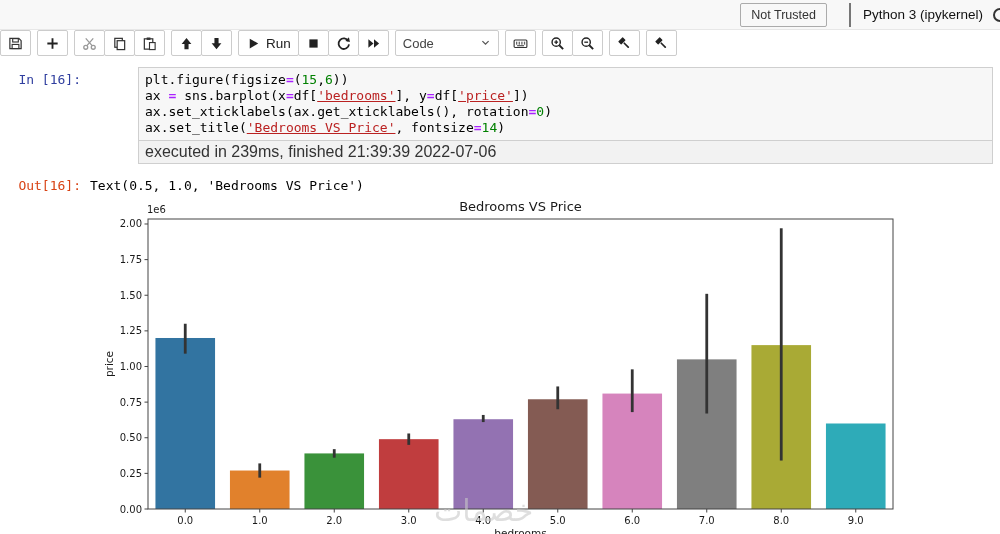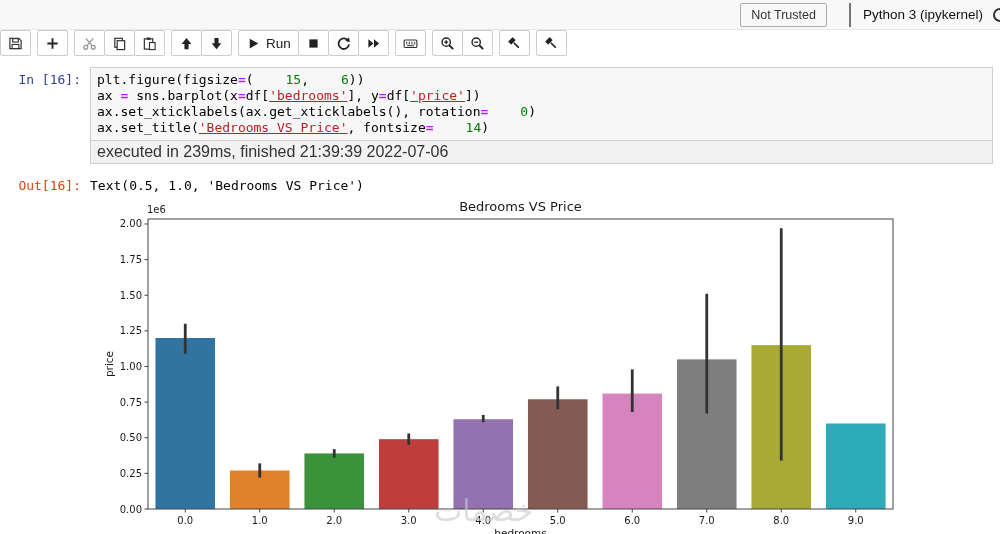--- a/index.html
+++ b/index.html
@@ -32,29 +32,29 @@
   }
   .btn-group .tb-btn:first-child{ margin-left:0; }
   .tb-btn .lbl{ margin-left:5px; font-size:13.5px; color:#222; }
   .tb-btn svg{ display:block; }
   .cell-type-select{
     height:26px; width:104px; border:1px solid #ccc; border-radius:2px; background:#fff;
     display:flex; align-items:center; justify-content:space-between; padding:0 7px;
     font-size:13px; color:#444; cursor:pointer;
   }
   
-  .cell-input{ display:flex; margin-top:4px; }
+  .cell-input{ display:flex; margin-top:4px;gap:48px; }
   .prompt{ width:90px; min-width:90px; text-align:right; padding-right:9px;
            font:13px "DejaVu Sans Mono", monospace; padding-top:5px; }
   .in-prompt{ color:#303f9f; }
   .out-prompt{ color:#d84315; }
   .input-box{ flex:1; margin-right:7px; border:1px solid #cfcfcf; background:#f7f7f7; }
   .code{ padding:4px 6px; font:13px/16px "DejaVu Sans Mono", monospace; color:#000; white-space:pre; }
   .tk-op{ color:#aa22ff; font-weight:bold; }
-  .tk-nu{ color:#008000;margin-left:32px; }
+  .tk-nu{ color:#008000; }
   .tk-st{ color:#ba2121;text-decoration:underline; }
   .exec-status{ border-top:1px solid #cfcfcf; background:#f2f2f2; font-size:16px; color:#333; padding:2px 6px; }
   .cell-output{ display:flex; margin-top:9px; }
   .out-text{ font:13px "DejaVu Sans Mono", monospace; color:#000; padding-top:5px; }
   
   .figure{ margin-left:104px; margin-top:4px; position:relative; width:792px; height:348px; background:#fff; }
   .figure svg text{ font-family:"DejaVu Sans", sans-serif; fill:#1a1a1a; }
   .watermark{
     position:absolute; left:330px; top:296px; font-family:"DejaVu Sans", sans-serif;
     font-size:30px; color:#c9c9c9; opacity:.6; direction:rtl; pointer-events:none; z-index:5;
@@ -162,20 +162,26 @@
         </span>
       </button>
       <button class="tb-btn">
         <span>
           <svg width="15" height="15" viewBox="0 0 16 16">
             <path d="M2.5 3.5L8 8L2.5 12.5z" fill="#222"></path>
             <path d="M8.5 3.5L14 8L8.5 12.5z" fill="#222"></path>
           </svg>
         </span>
       </button>
+    </div>
+    <div class="cell-type-select">
+      <span>Code</span>
+      <span><svg width="11" height="11" viewBox="0 0 16 16">
+          <path d="M3.5 6l4.5 4.5L12.5 6" fill="none" stroke="#555" stroke-width="1.8"></path>
+        </svg></span>
     </div>
     <div class="btn-group">
       <button class="tb-btn">
         <span>
           <svg width="15" height="15" viewBox="0 0 16 16">
             <rect x="1.2" y="4.2" width="13.6" height="8" rx="1" fill="none" stroke="#333" stroke-width="1.2"></rect>
             <path d="M3.2 6.6h1.4M6 6.6h1.4M8.8 6.6h1.4M11.6 6.6h1.4M3.2 8.4h1.4M6 8.4h1.4M8.8 8.4h1.4M11.6 8.4h1.4M4.4 10.3h7.4" stroke="#333" stroke-width="1.1"></path>
           </svg>
         </span>
       </button>

